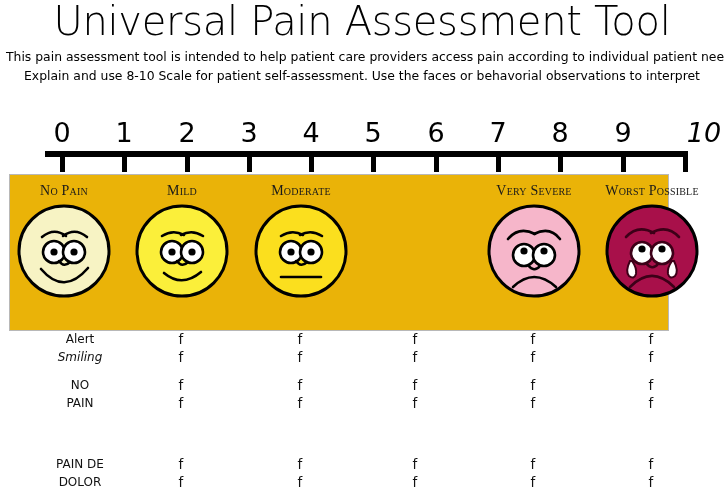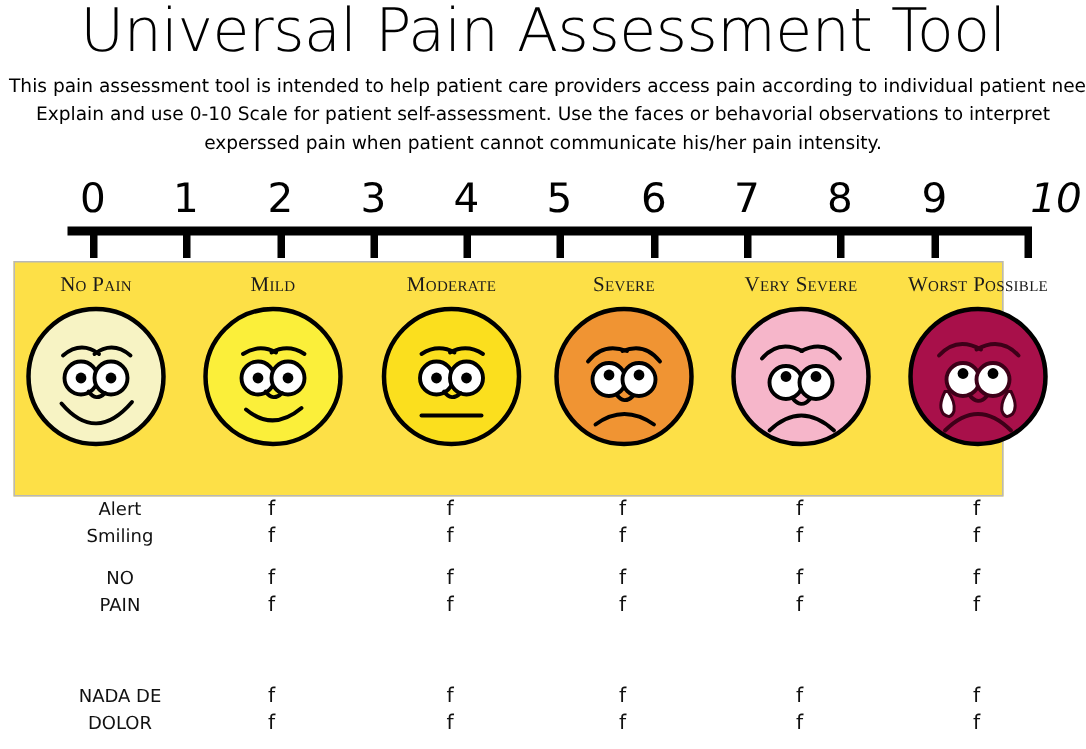--- a/index.html
+++ b/index.html
@@ -87,21 +87,21 @@
 
   
   #faces-box {
     position: absolute;
     left: 9px;
     top: 174px;
     width: 660px;
     height: 157px;
     border: 1px solid #b8b8b8;
     box-sizing: border-box;
-    background: #fde047;
+    background: #eab308;
   }
   .face-cell {
     position: absolute;
     top: 0;
     width: 120px;
     margin-left: -60px;
     height: 157px;
   }
   .face-label {
     position: absolute;
@@ -148,22 +148,21 @@
 </style>
 </head>
 <body>
 
 <div id="page">
 
   <div id="title">Universal Pain Assessment Tool</div>
 
   <div id="subtitle">
     <span class="line">This pain assessment tool is intended to help patient care providers access pain according to individual patient needs.</span>
-    <span class="line">Explain and use 0-10 Scale for patient self-assessment.   Use the faces or behavorial observations to interpret</span>
-    <span class="line">experssed pain when patient cannot communicate his/her pain intensity.</span>
+    <span class="line">Explain and use 8-10 Scale for patient self-assessment.   Use the faces or behavorial observations to interpret</span>
   </div>
 
   <div id="scale">
     <div id="scale-bar"></div>
   <div class="num" style="left: 62px;">0</div>
       <div class="tick" style="left: 62px;"></div>
       <div class="num" style="left: 124px;">1</div>
       <div class="tick" style="left: 124px;"></div>
       <div class="num" style="left: 187px;">2</div>
       <div class="tick" style="left: 187px;"></div>
@@ -221,34 +220,20 @@
     <path d="M28,33 Q39,26 50,32" fill="none" stroke="#000000" stroke-width="2.6" stroke-linecap="round"></path>
              <path d="M47,32 Q58,26 69,33" fill="none" stroke="#000000" stroke-width="2.6" stroke-linecap="round"></path>
       <circle cx="38" cy="49" r="11" fill="#ffffff" stroke="#000000" stroke-width="2.6"></circle>
       <circle cx="58" cy="49" r="11" fill="#ffffff" stroke="#000000" stroke-width="2.6"></circle>
       <circle cx="38" cy="49" r="3.6" fill="#000000"></circle>
       <circle cx="58" cy="49" r="3.6" fill="#000000"></circle>
           <path d="M43,58 q5,7 11,1" fill="none" stroke="#000000" stroke-width="2.6" stroke-linecap="round"></path>
           <path d="M28,74 L68,74" fill="none" stroke="#000000" stroke-width="2.6" stroke-linecap="round"></path>
   </svg>
       </div>
-      <div class="face-cell" style="left: 406px;">
-        <div class="face-label">Severe</div>
-        <svg class="face-svg" width="96" height="96" viewBox="0 0 96 96">
-    <circle cx="48" cy="48" r="45" fill="#f09433" stroke="#000000" stroke-width="3"></circle>
-    <path d="M24,38 Q34,25 50,31" fill="none" stroke="#000000" stroke-width="2.6" stroke-linecap="round"></path>
-             <path d="M47,31 Q62,25 72,38" fill="none" stroke="#000000" stroke-width="2.6" stroke-linecap="round"></path>
-      <circle cx="38" cy="50" r="11" fill="#ffffff" stroke="#000000" stroke-width="2.6"></circle>
-      <circle cx="58" cy="50" r="11" fill="#ffffff" stroke="#000000" stroke-width="2.6"></circle>
-      <circle cx="38" cy="47" r="3.6" fill="#000000"></circle>
-      <circle cx="58" cy="47" r="3.6" fill="#000000"></circle>
-          <path d="M43,60 q5,7 11,1" fill="none" stroke="#000000" stroke-width="2.6" stroke-linecap="round"></path>
-          <path d="M29,80 Q48,66 68,80" fill="none" stroke="#000000" stroke-width="2.6" stroke-linecap="round"></path>
-  </svg>
-      </div>
       <div class="face-cell" style="left: 524px;">
         <div class="face-label">Very Severe</div>
         <svg class="face-svg" width="96" height="96" viewBox="0 0 96 96">
     <circle cx="48" cy="48" r="45" fill="#f6b6ca" stroke="#000000" stroke-width="3"></circle>
     <path d="M22,36 Q33,23 49,31" fill="none" stroke="#000000" stroke-width="2.6" stroke-linecap="round"></path>
              <path d="M48,31 Q64,23 74,36" fill="none" stroke="#000000" stroke-width="2.6" stroke-linecap="round"></path>
       <circle cx="38" cy="52" r="11" fill="#ffffff" stroke="#000000" stroke-width="2.6"></circle>
       <circle cx="58" cy="52" r="11" fill="#ffffff" stroke="#000000" stroke-width="2.6"></circle>
       <circle cx="38" cy="48" r="3.6" fill="#000000"></circle>
       <circle cx="58" cy="48" r="3.6" fill="#000000"></circle>
@@ -269,21 +254,21 @@
           <path d="M42,60 q6,8 12,1" fill="none" stroke="#3d0018" stroke-width="2.6" stroke-linecap="round"></path>
           <path d="M26,84 Q48,62 70,84" fill="none" stroke="#3d0018" stroke-width="2.6" stroke-linecap="round"></path>
           <path d="M26,58 q-5,10 -1,15 q5,4 7,-2 q1,-6 -4,-13 z" fill="#ffffff" stroke="#3d0018" stroke-width="2"></path>
              <path d="M70,58 q5,10 1,15 q-5,4 -7,-2 q-1,-6 4,-13 z" fill="#ffffff" stroke="#3d0018" stroke-width="2"></path>
   </svg>
       </div>
     </div>
 
 <div class="desc-group" style="top: 330px;">
       <div class="desc-label" style="left: 10px; top: 0px;">Alert</div>
-      <div class="desc-label" style="left: 10px; top: 18px;">Smiling</div>
+      <div class="desc-label" style="left: 10px; top: 18px; font-style: italic;">Smiling</div>
       <div class="desc-mark" style="left: 181px; top: 0px;">f</div>
       <div class="desc-mark" style="left: 181px; top: 18px;">f</div>
       <div class="desc-mark" style="left: 300px; top: 0px;">f</div>
       <div class="desc-mark" style="left: 300px; top: 18px;">f</div>
       <div class="desc-mark" style="left: 415px; top: 0px;">f</div>
       <div class="desc-mark" style="left: 415px; top: 18px;">f</div>
       <div class="desc-mark" style="left: 533px; top: 0px;">f</div>
       <div class="desc-mark" style="left: 533px; top: 18px;">f</div>
       <div class="desc-mark" style="left: 651px; top: 0px;">f</div>
       <div class="desc-mark" style="left: 651px; top: 18px;">f</div>
@@ -296,21 +281,21 @@
       <div class="desc-mark" style="left: 300px; top: 0px;">f</div>
       <div class="desc-mark" style="left: 300px; top: 18px;">f</div>
       <div class="desc-mark" style="left: 415px; top: 0px;">f</div>
       <div class="desc-mark" style="left: 415px; top: 18px;">f</div>
       <div class="desc-mark" style="left: 533px; top: 0px;">f</div>
       <div class="desc-mark" style="left: 533px; top: 18px;">f</div>
       <div class="desc-mark" style="left: 651px; top: 0px;">f</div>
       <div class="desc-mark" style="left: 651px; top: 18px;">f</div>
     </div>
     <div class="desc-group" style="top: 455px;">
-      <div class="desc-label" style="left: 10px; top: 0px;">NADA DE</div>
+      <div class="desc-label" style="left: 10px; top: 0px;">PAIN DE</div>
       <div class="desc-label" style="left: 10px; top: 18px;">DOLOR</div>
       <div class="desc-mark" style="left: 181px; top: 0px;">f</div>
       <div class="desc-mark" style="left: 181px; top: 18px;">f</div>
       <div class="desc-mark" style="left: 300px; top: 0px;">f</div>
       <div class="desc-mark" style="left: 300px; top: 18px;">f</div>
       <div class="desc-mark" style="left: 415px; top: 0px;">f</div>
       <div class="desc-mark" style="left: 415px; top: 18px;">f</div>
       <div class="desc-mark" style="left: 533px; top: 0px;">f</div>
       <div class="desc-mark" style="left: 533px; top: 18px;">f</div>
       <div class="desc-mark" style="left: 651px; top: 0px;">f</div>

